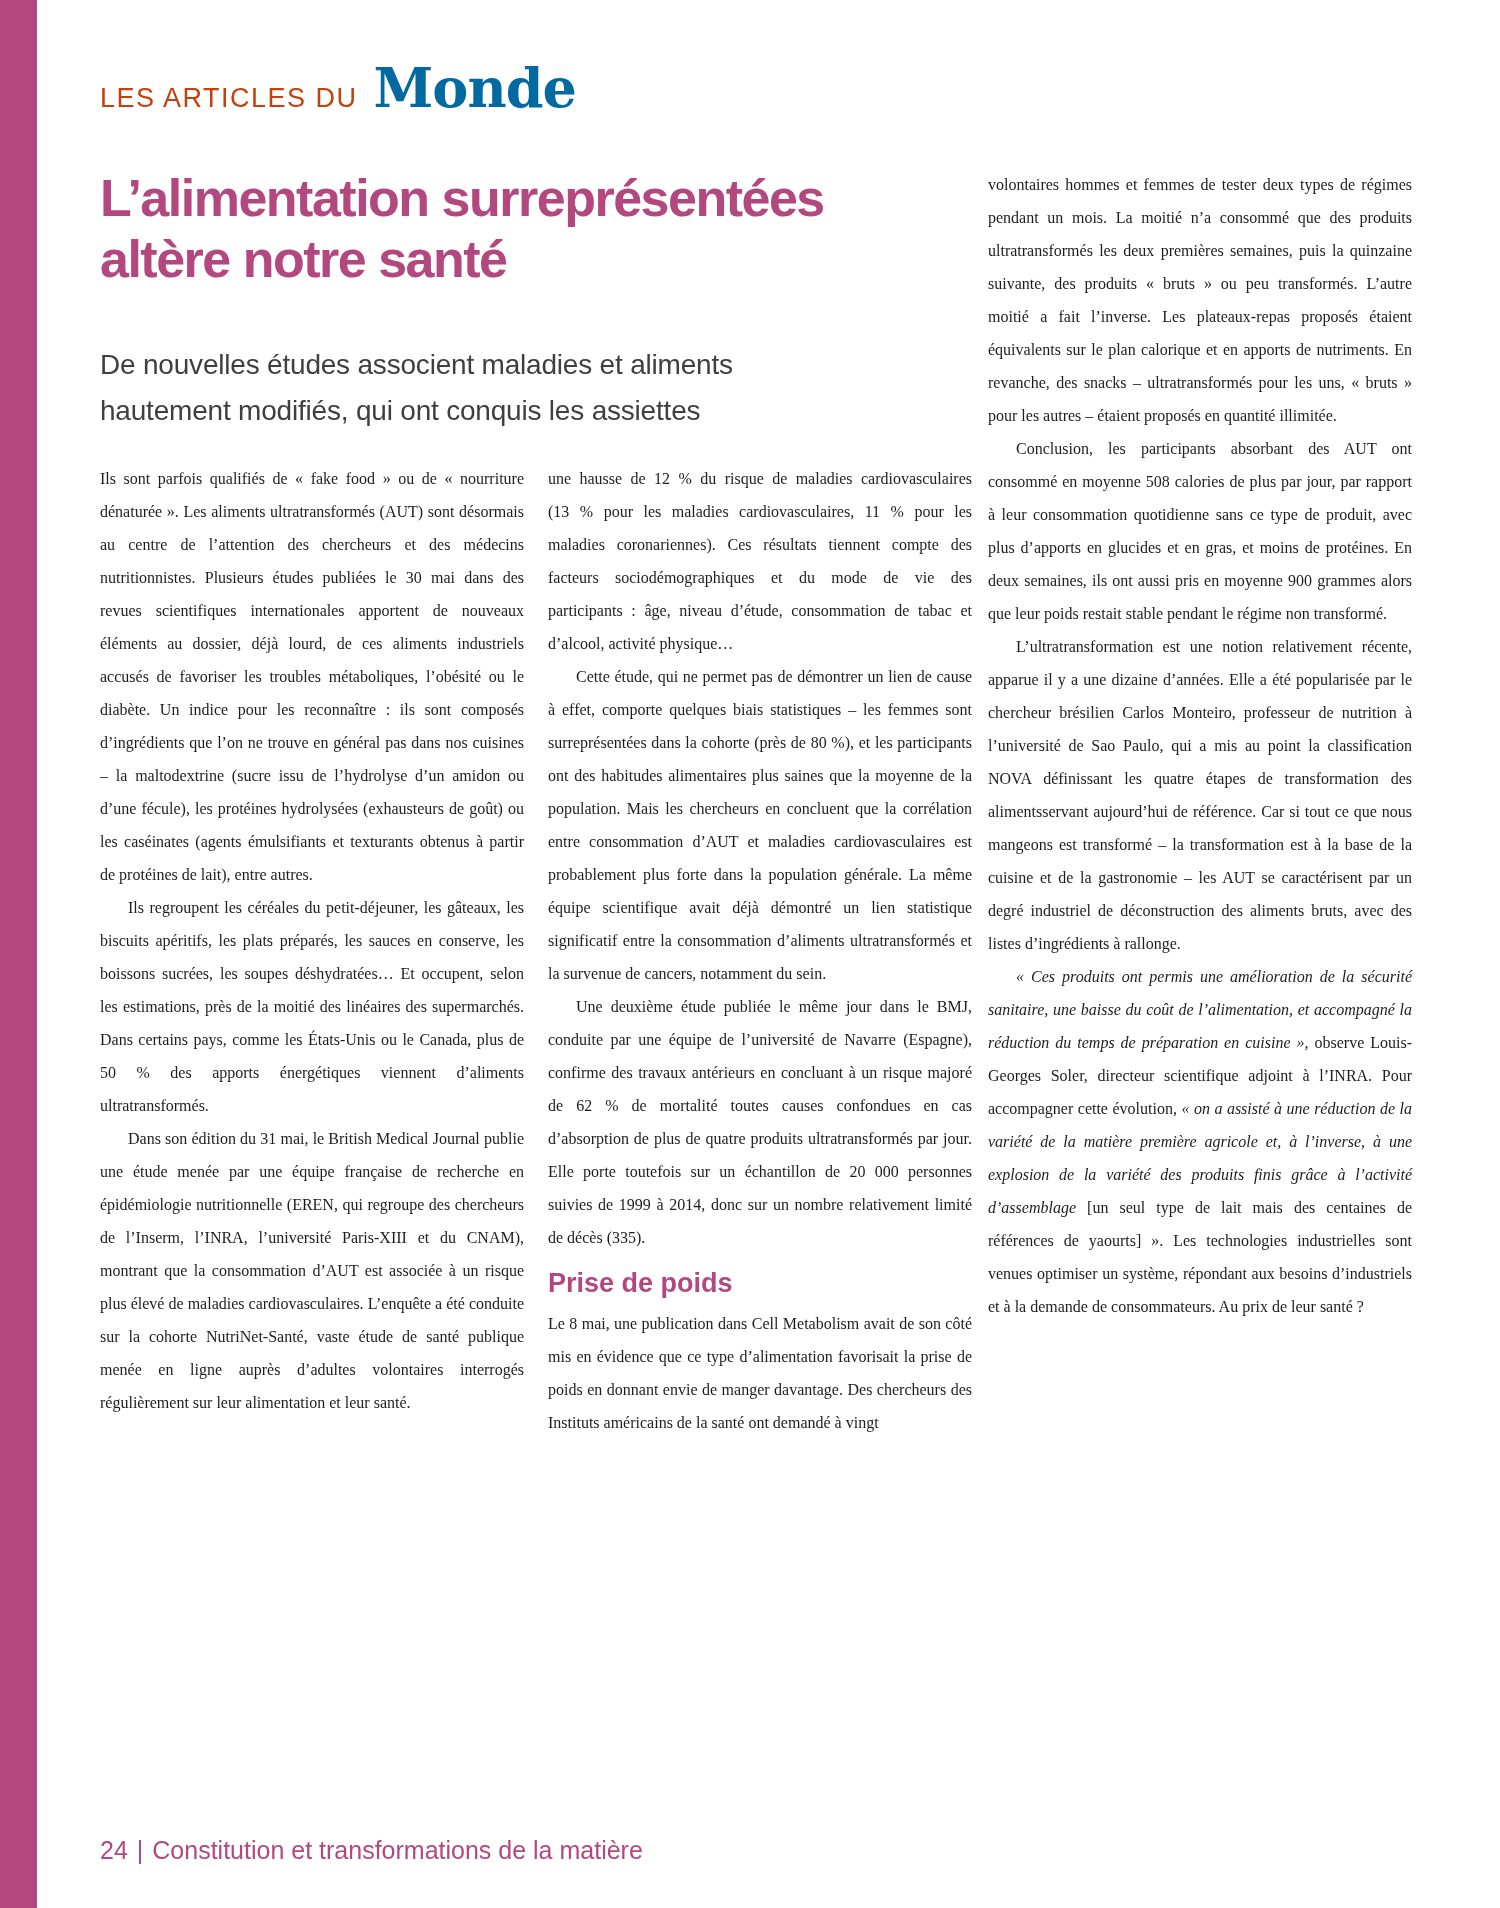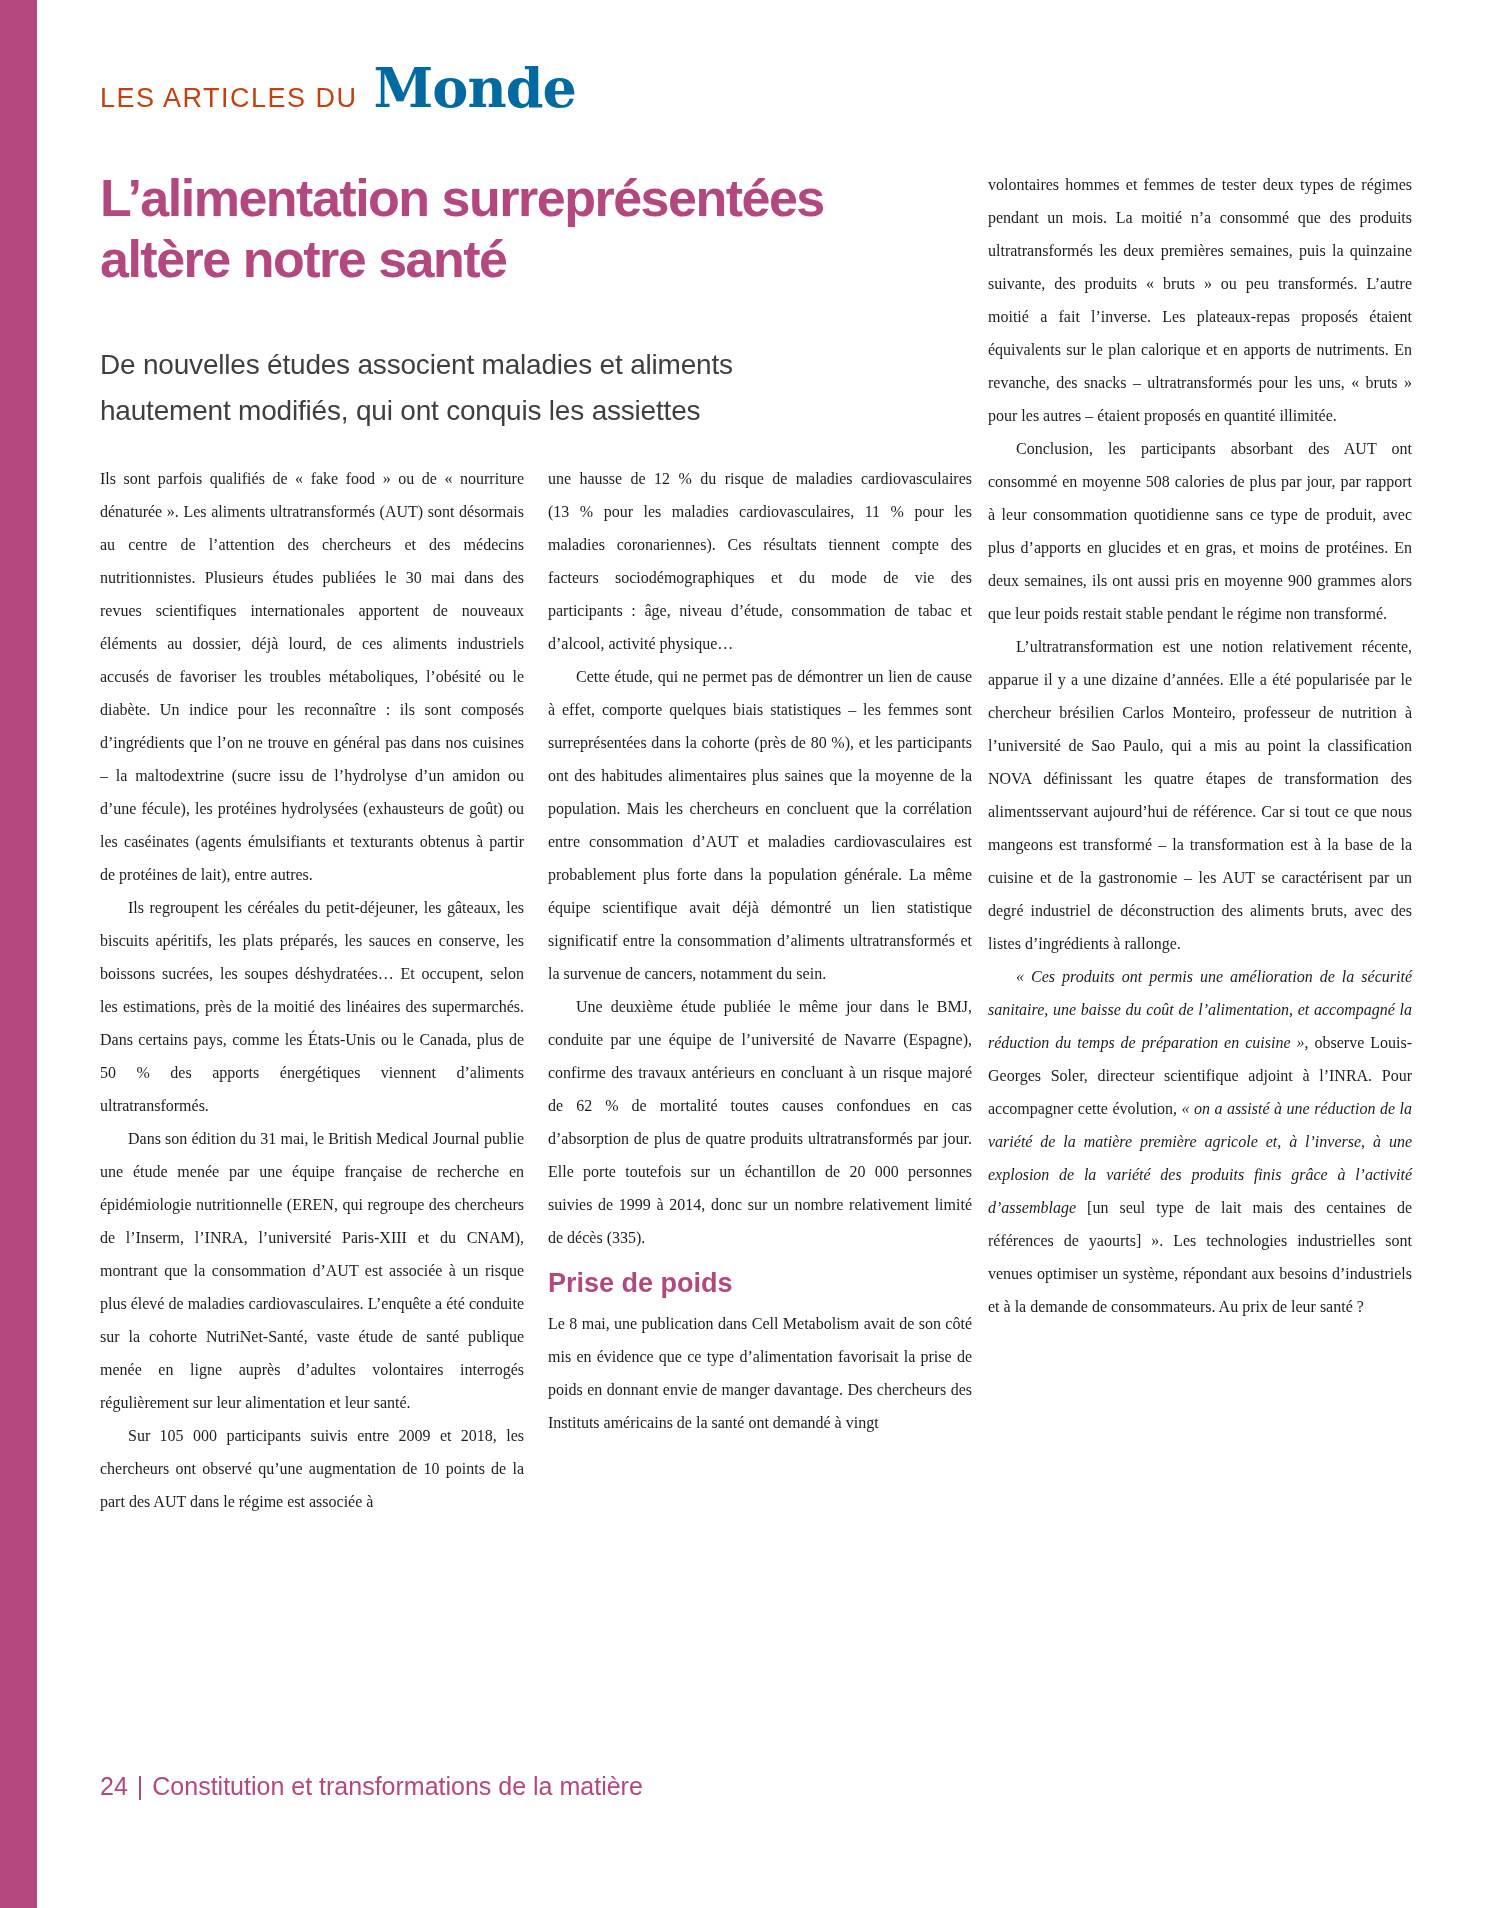--- a/index.html
+++ b/index.html
@@ -95,21 +95,21 @@
     font-family: "Liberation Sans", sans-serif;
     font-weight: 700;
     font-size: 27px;
     line-height: 34px;
     color: var(--accent, #b3487f);
   }
   
   .page-footer {
     position: absolute;
     left: 100px;
-    top: 1772px;
+    top: 1836px;
     font-family: "Liberation Sans", sans-serif;
     font-size: 25px;
     color: var(--accent, #b3487f);
     white-space: nowrap;
   }
   .page-footer .sep { margin: 0 9px; }
 </style>
 </head>
 <body>
 
@@ -126,21 +126,20 @@
       <span class="t-line">L’alimentation surreprésentées</span>
       <span class="t-line">altère notre santé</span>
     </h1>
     <p class="subtitle">De nouvelles études associent maladies et aliments hautement modifiés, qui ont conquis les assiettes</p>
   </section>
 
   <section class="col col1">
     <p class="body-p">Ils sont parfois qualifiés de «&nbsp;fake food&nbsp;» ou de «&nbsp;nourriture dénaturée&nbsp;». Les aliments ultratransformés (AUT) sont désormais au centre de l’attention des chercheurs et des médecins nutritionnistes. Plusieurs études publiées le 30 mai dans des revues scientifiques internationales apportent de nouveaux éléments au dossier, déjà lourd, de ces aliments industriels accusés de favoriser les troubles métaboliques, l’obésité ou le diabète. Un indice pour les reconnaître&nbsp;: ils sont composés d’ingrédients que l’on ne trouve en général pas dans nos cuisines – la maltodextrine (sucre issu de l’hydrolyse d’un amidon ou d’une fécule), les protéines hydrolysées (exhausteurs de goût) ou les caséinates (agents émulsifiants et texturants obtenus à partir de protéines de lait), entre autres.</p>
     <p class="body-p indent">Ils regroupent les céréales du petit-déjeuner, les gâteaux, les biscuits apéritifs, les plats préparés, les sauces en conserve, les boissons sucrées, les soupes déshydratées… Et occupent, selon les estimations, près de la moitié des linéaires des supermarchés. Dans certains pays, comme les États-Unis ou le Canada, plus de 50&nbsp;% des apports énergétiques viennent d’aliments ultratransformés.</p>
     <p class="body-p indent">Dans son édition du 31 mai, le British Medical Journal publie une étude menée par une équipe française de recherche en épidémiologie nutritionnelle (EREN, qui regroupe des chercheurs de l’Inserm, l’INRA, l’université Paris-XIII et du CNAM), montrant que la consommation d’AUT est associée à un risque plus élevé de maladies cardiovasculaires. L’enquête a été conduite sur la cohorte NutriNet-Santé, vaste étude de santé publique menée en ligne auprès d’adultes volontaires interrogés régulièrement sur leur alimentation et leur santé.</p>
-    <p class="body-p indent">Sur 105&nbsp;000 participants suivis entre 2009 et 2018, les chercheurs ont observé qu’une augmentation de 10 points de la part des AUT dans le régime est associée à</p>
   </section>
 
   <section class="col col2">
     <p class="body-p">une hausse de 12&nbsp;% du risque de maladies cardiovasculaires (13&nbsp;% pour les maladies cardiovasculaires, 11&nbsp;% pour les maladies coronariennes). Ces résultats tiennent compte des facteurs sociodémographiques et du mode de vie des participants&nbsp;: âge, niveau d’étude, consommation de tabac et d’alcool, activité physique…</p>
     <p class="body-p indent">Cette étude, qui ne permet pas de démontrer un lien de cause à effet, comporte quelques biais statistiques – les femmes sont surreprésentées dans la cohorte (près de 80&nbsp;%), et les participants ont des habitudes alimentaires plus saines que la moyenne de la population. Mais les chercheurs en concluent que la corrélation entre consommation d’AUT et maladies cardiovasculaires est probablement plus forte dans la population générale. La même équipe scientifique avait déjà démontré un lien statistique significatif entre la consommation d’aliments ultratransformés et la survenue de cancers, notamment du sein.</p>
     <p class="body-p indent">Une deuxième étude publiée le même jour dans le BMJ, conduite par une équipe de l’université de Navarre (Espagne), confirme des travaux antérieurs en concluant à un risque majoré de 62&nbsp;% de mortalité toutes causes confondues en cas d’absorption de plus de quatre produits ultratransformés par jour. Elle porte toutefois sur un échantillon de 20&nbsp;000 personnes suivies de 1999 à 2014, donc sur un nombre relativement limité de décès (335).</p>
     <h2 class="subhead">Prise de poids</h2>
     <p class="body-p">Le 8 mai, une publication dans Cell Metabolism avait de son côté mis en évidence que ce type d’alimentation favorisait la prise de poids en donnant envie de manger davantage. Des chercheurs des Instituts américains de la santé ont demandé à vingt</p>
   </section>
 

